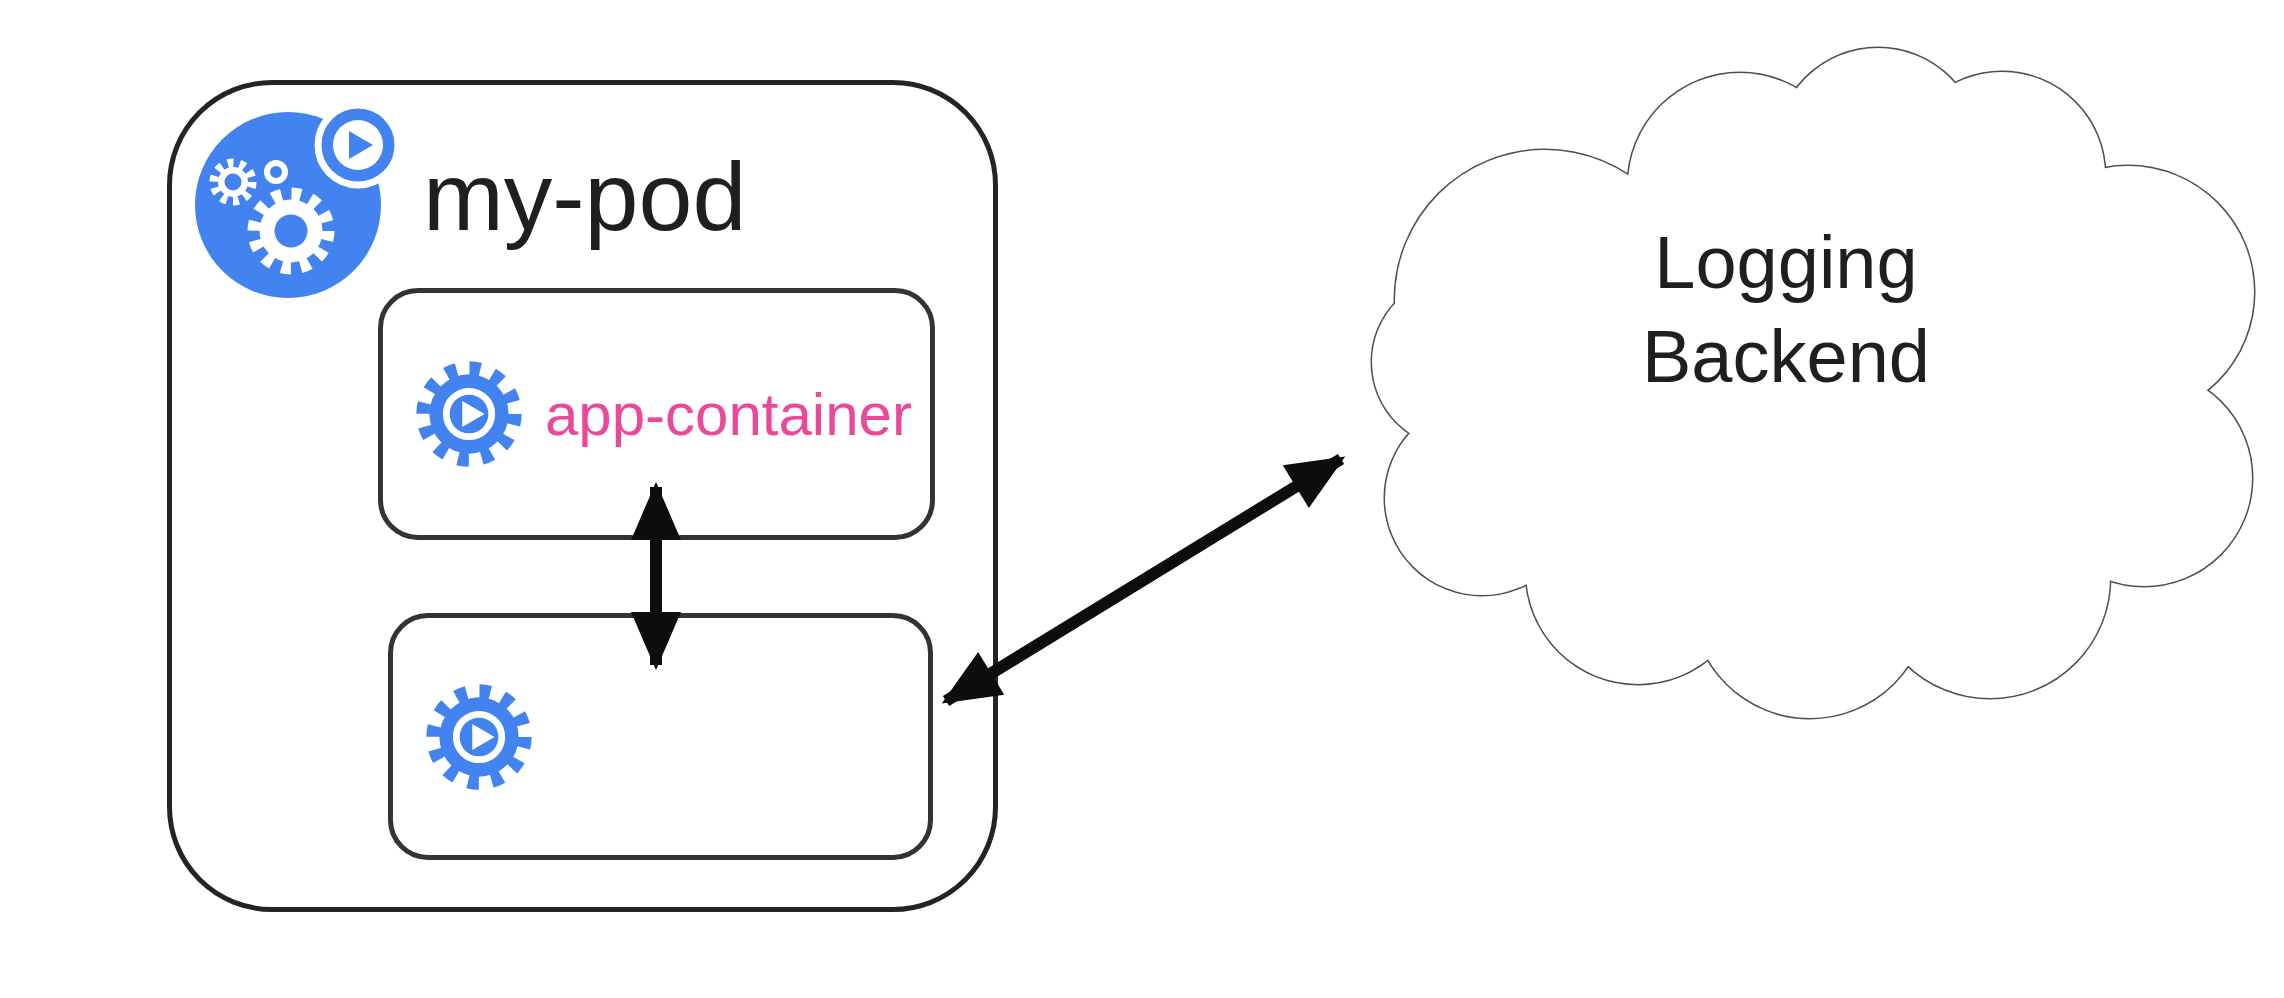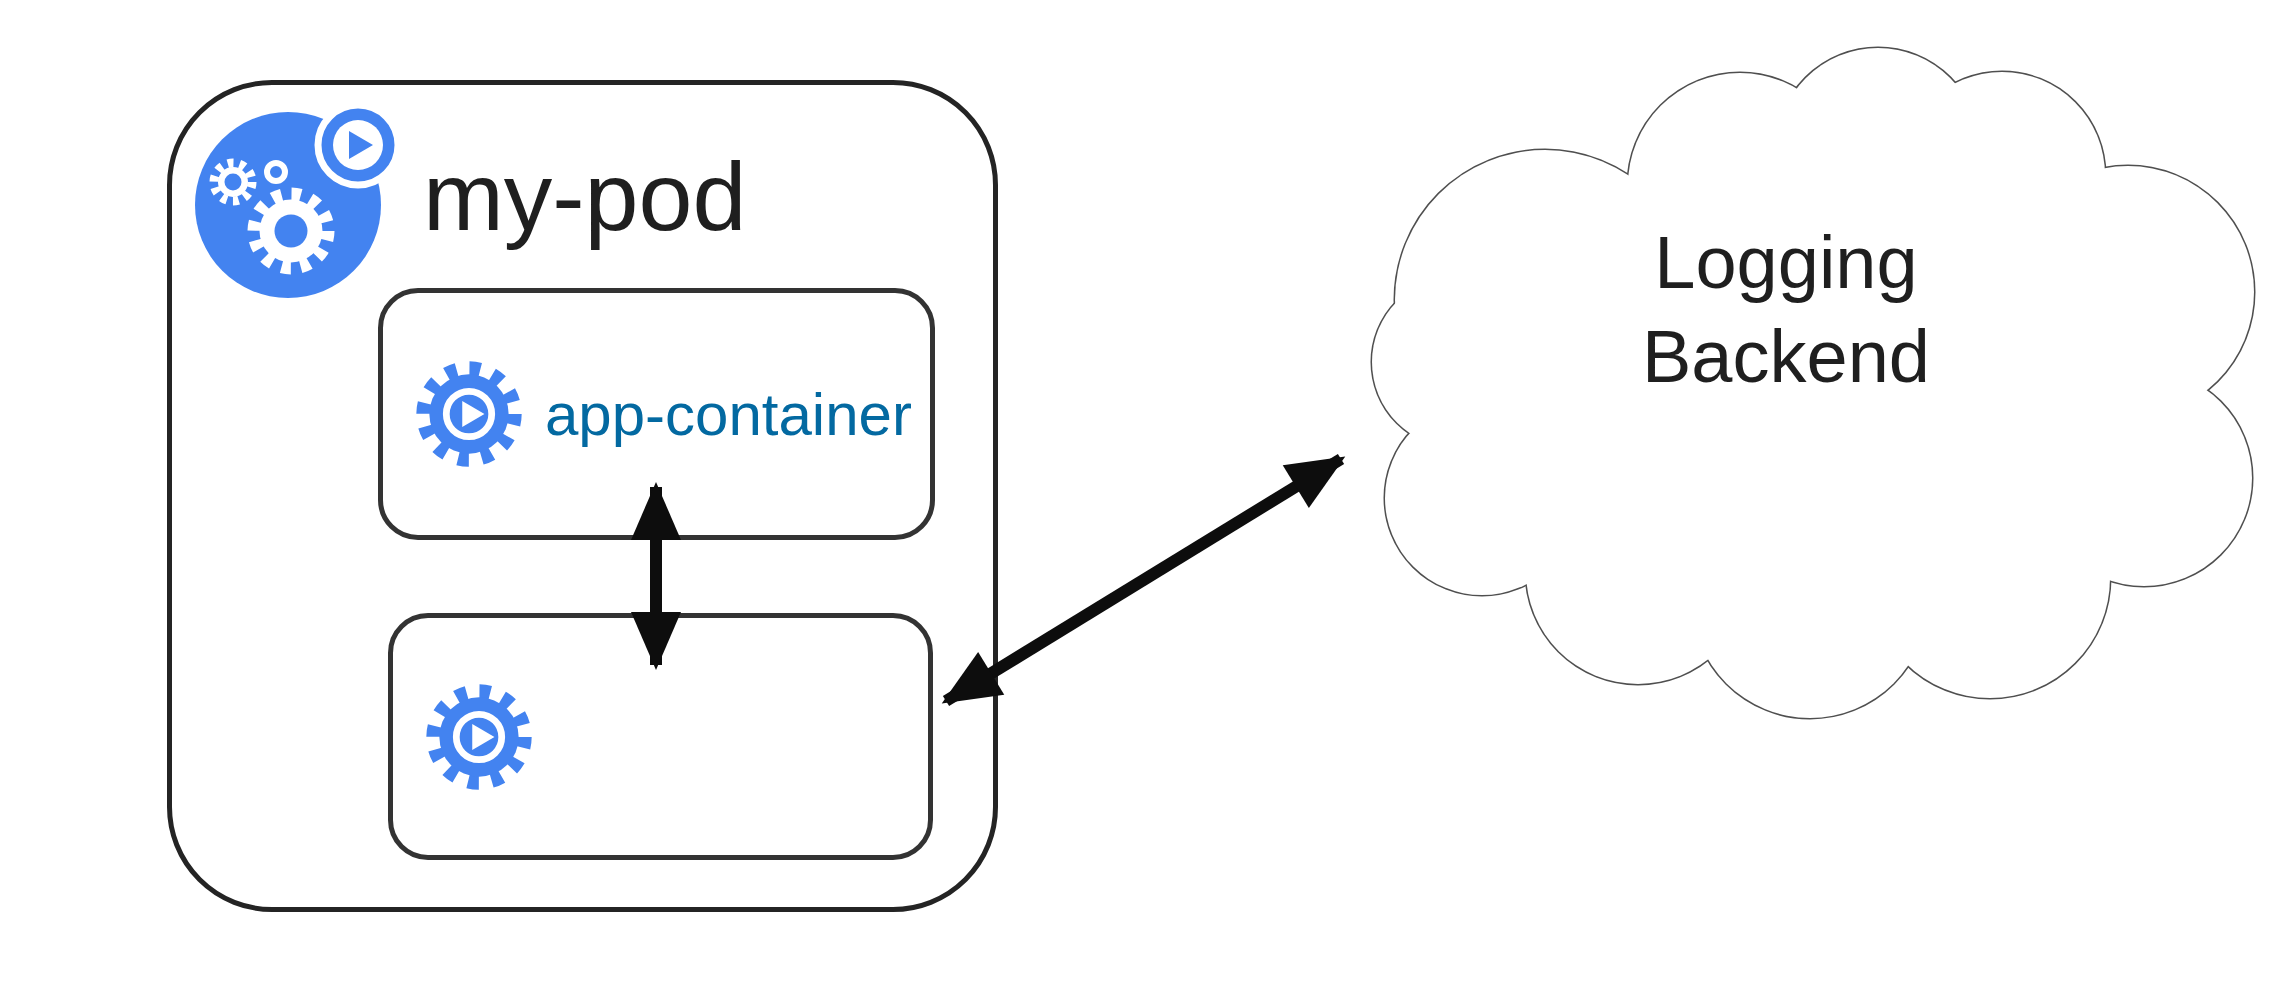--- a/index.html
+++ b/index.html
@@ -52,21 +52,21 @@
   .container-box.app {
     left: 338px; top: 288px;
     width: 557px; height: 252px;
   }
   .container-box.logging {
     left: 348px; top: 613px;
     width: 545px; height: 247px;
   }
   .container-label {
     font-size: 60px;
-    color: #0369a1;
+    color: #ec4899;
     white-space: nowrap;
   }
   .container-icon { width: 116px; height: 116px; flex: 0 0 auto; }
   .overlay {
     position: absolute;
     left: 0; top: 0;
     width: 2284px; height: 998px;
     pointer-events: none;
   }
   .cloud-label-text {

